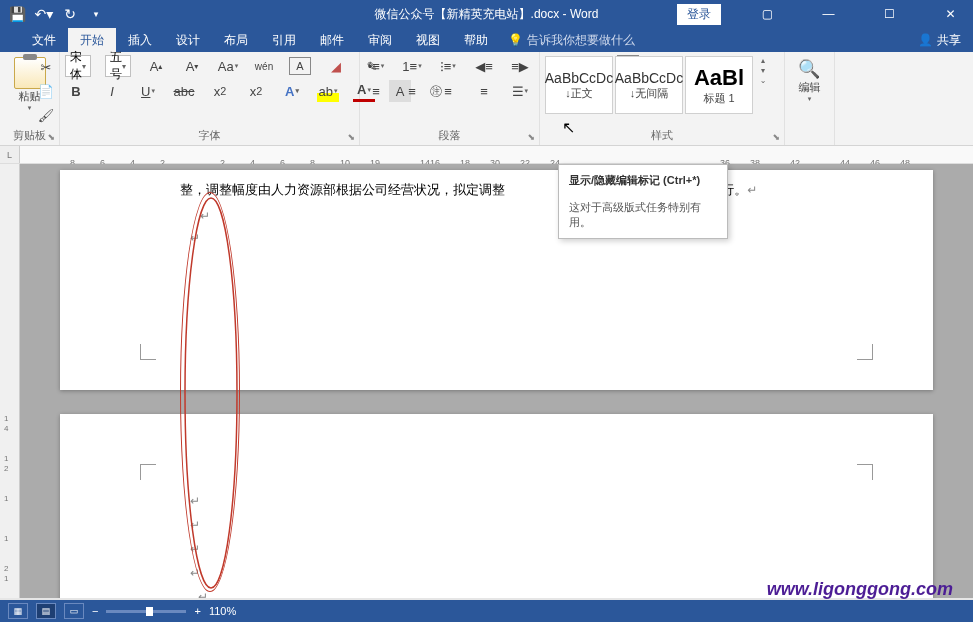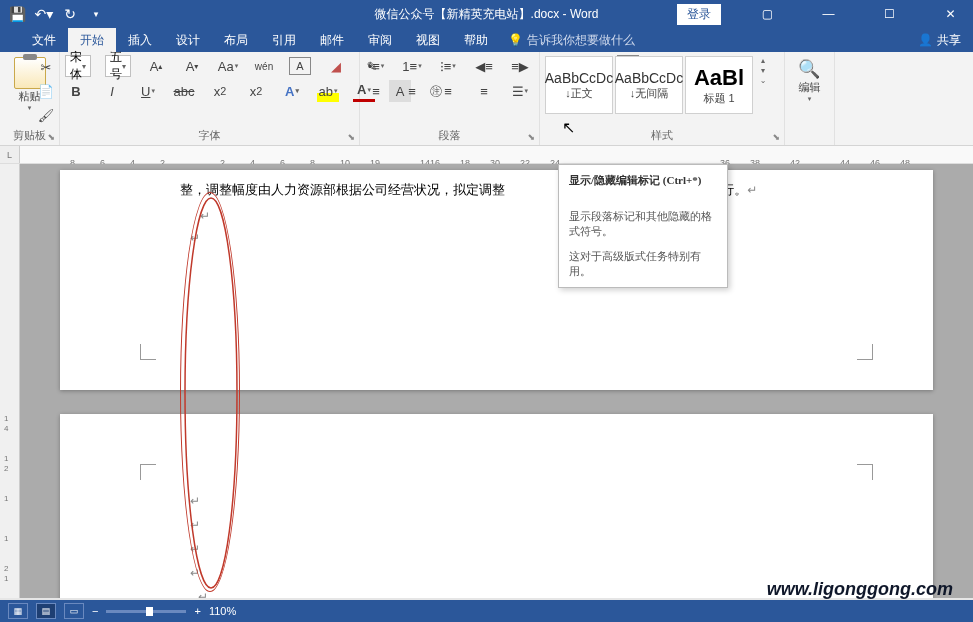--- a/index.html
+++ b/index.html
@@ -50,30 +50,30 @@
 .page2 { height:200px; padding:80px 80px 10px 120px; }
 .doc-text { font-size:13px; color:#000; line-height:1.6; }
 .para-mark { color:#888; font-size:12px; }
 .corner { position:absolute; width:16px; height:16px; border-color:#999; }
 .corner.bl { bottom:30px; left:80px; border-left:1px solid #999; border-bottom:1px solid #999; }
 .corner.br { bottom:30px; right:60px; border-right:1px solid #999; border-bottom:1px solid #999; }
 .corner.tl { top:50px; left:80px; border-left:1px solid #999; border-top:1px solid #999; }
 .corner.tr { top:50px; right:60px; border-right:1px solid #999; border-top:1px solid #999; }
 .annotation { position:absolute; border:1.5px solid #c0392b; border-radius:50%/50%; pointer-events:none; }
 .tooltip { position:absolute; top:164px; left:558px; width:170px; background:#fff; border:1px solid #bbb; box-shadow:2px 2px 6px rgba(0,0,0,0.2); padding:8px 10px; font-size:11px; color:#555; z-index:10; }
-.tooltip .tt-title { font-weight:bold; color:#333; margin-bottom:21px;font-family:Liberation Serif, serif; }
+.tooltip .tt-title { font-weight:bold; color:#333; margin-bottom:12px; }
 .cursor { position:absolute; top:118px; left:562px; font-size:16px; color:#000; z-index:11; pointer-events:none; }
 .statusbar { position:absolute; bottom:0; left:0; right:0; height:22px; background:#2b579a; color:#fff; font-size:11px; display:flex; align-items:center; padding:0 8px; justify-content:space-between; }
 .status-left { display:flex; gap:14px; }
 .status-right { display:flex; align-items:center; gap:8px; }
 .view-btn { width:20px; height:16px; border:1px solid #6a89bf; display:flex; align-items:center; justify-content:center; font-size:9px; }
 .view-btn.active { background:#1e3f73; }
 .zoom-slider { width:80px; height:3px; background:#6a89bf; position:relative; }
 .zoom-slider::before { content:""; position:absolute; left:50%; top:-3px; width:7px; height:9px; background:#fff; }
-.watermark { position:absolute; bottom:22px; right:20px; font-size:18px; font-weight:bold; font-style:italic; color:#0f172a; z-index:5; pointer-events:none; }
+.watermark { position:absolute; bottom:22px; right:20px; font-size:18px; font-weight:bold; font-style:italic; color:#4c1d95; z-index:5; pointer-events:none; }
 .highlight-btn { background:#cfcfcf; border:1px solid #888; }
 </style>
 </head>
 <body>
 
 <div class="titlebar">
   <div class="qat">
     <div class="qat-btn">💾</div>
     <div class="qat-btn">↶▾</div>
     <div class="qat-btn">↻</div>
@@ -287,21 +287,20 @@
     </div>
   </div>
 
   <svg class="annotation" style="top:28px;left:180px;width:60px;height:400px">
     <ellipse cx="30" cy="200" rx="26" ry="195" fill="none" stroke="#c0392b" stroke-width="1.5"></ellipse>
   </svg>
 </div>
 
 <div class="tooltip">
   <div class="tt-title">显示/隐藏编辑标记 (Ctrl+*)</div>
-  <div>显示段落标记和其他隐藏的格式符号。</div>
   <div style="margin-top:10px">这对于高级版式任务特别有用。</div>
 </div>
 <div class="cursor">↖</div>
 
 <div class="watermark">www.ligonggong.com</div>
 
 <div class="statusbar">
   <div class="status-right">
     <div class="view-btn">▦</div>
     <div class="view-btn active">▤</div>

